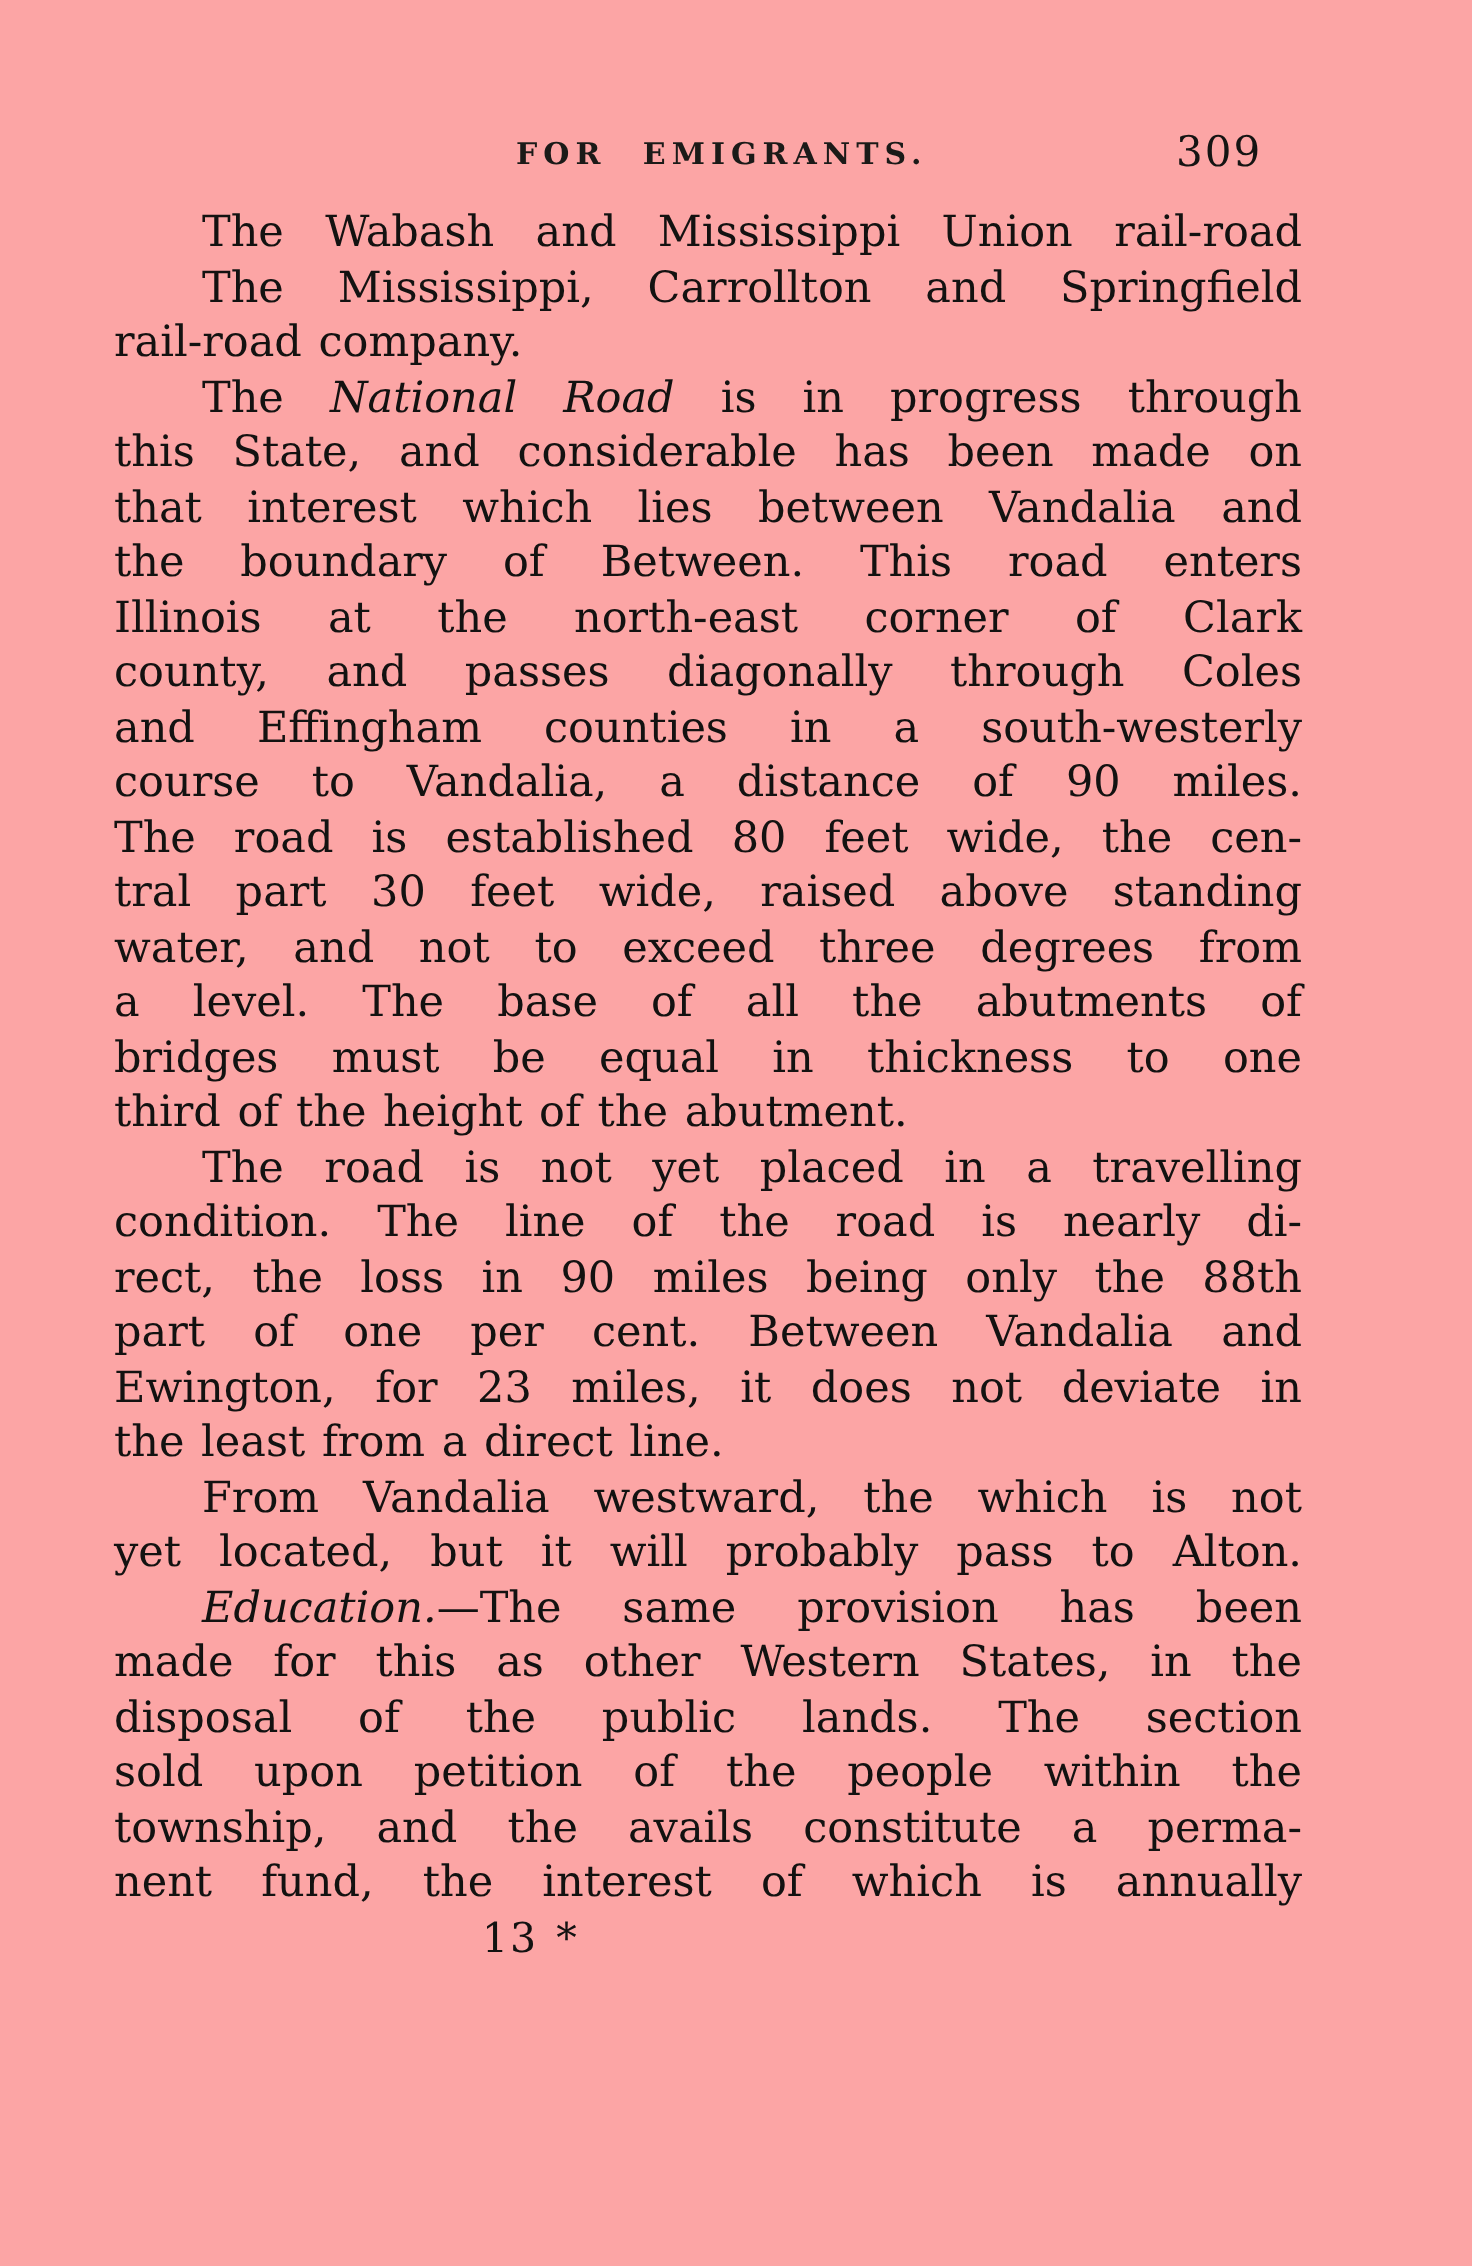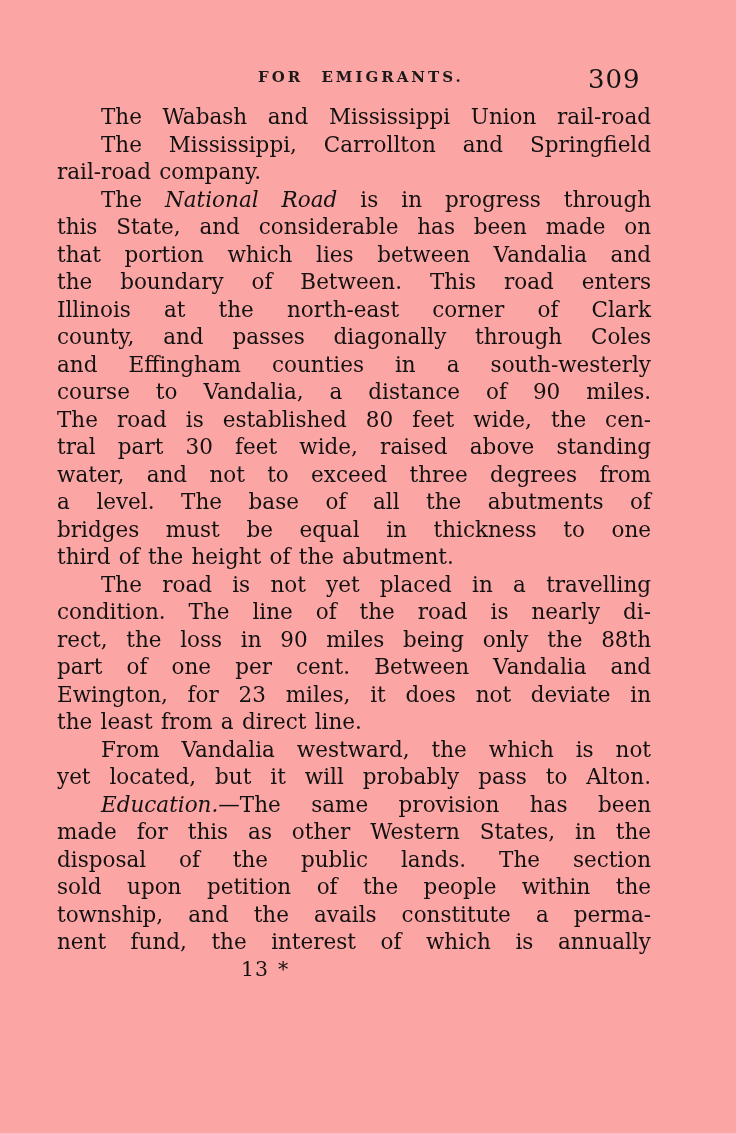--- a/index.html
+++ b/index.html
@@ -19,21 +19,21 @@
     font-size: 15px;
     font-weight: bold;
     letter-spacing: 3px;
     word-spacing: 10px;
     color: #1b1a18;
   }
   .page-number {
     position: absolute;
     top: 64px;
     left: 588px;
-    font-size: 26px;
+    font-size: 21px;
     letter-spacing: 1px;
     color: #151413;
   }
   .text-block {
     position: absolute;
     top: 103px;
     left: 57px;
     width: 594px;
     font-size: 21.5px;
     line-height: 27.5px;
@@ -61,21 +61,21 @@
   <div class="running-header">FOR EMIGRANTS.</div>
   <div class="page-number">309</div>
 
   <div class="text-block">
 
   <div class="line j indent">The Wabash and Mississippi Union rail-road</div>
       <div class="line j indent">The Mississippi, Carrollton and Springfield</div>
       <div class="line">rail-road company.</div>
       <div class="line j indent"><span>The </span><span class="italic">National Road</span><span> is in progress through</span></div>
       <div class="line j">this State, and considerable has been made on</div>
-      <div class="line j">that portion which lies between Vandalia and</div>
+      <div class="line j">that interest which lies between Vandalia and</div>
       <div class="line j">the boundary of Between. This road enters</div>
       <div class="line j">Illinois at the north-east corner of Clark</div>
       <div class="line j">county, and passes diagonally through Coles</div>
       <div class="line j">and Effingham counties in a south-westerly</div>
       <div class="line j">course to Vandalia, a distance of 90 miles.</div>
       <div class="line j">The road is established 80 feet wide, the cen-</div>
       <div class="line j">tral part 30 feet wide, raised above standing</div>
       <div class="line j">water, and not to exceed three degrees from</div>
       <div class="line j">a level. The base of all the abutments of</div>
       <div class="line j">bridges must be equal in thickness to one</div>

